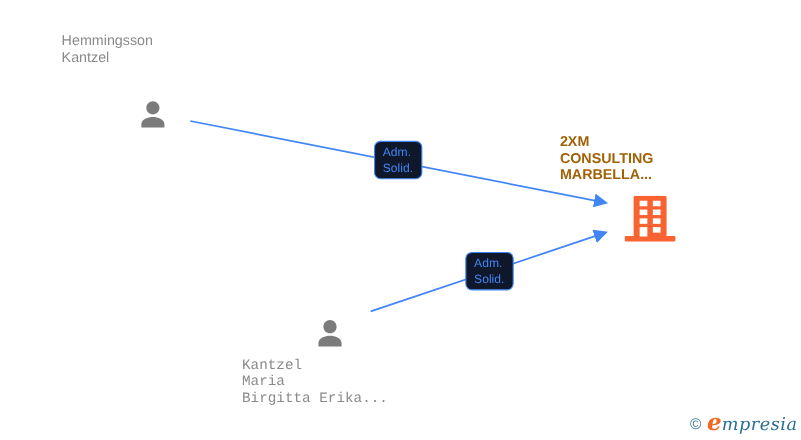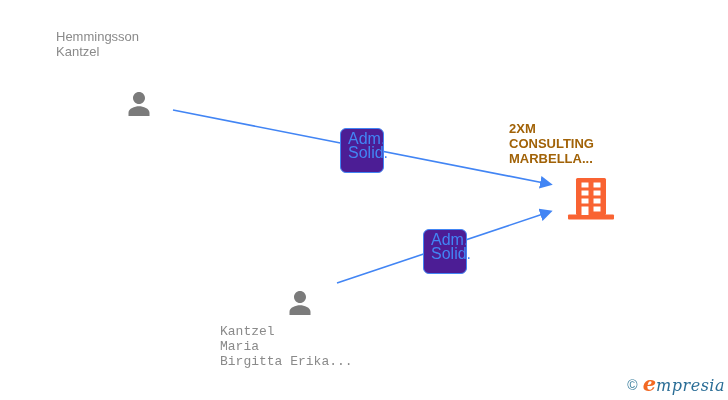--- a/index.html
+++ b/index.html
@@ -9,24 +9,24 @@
   }
   .edges-layer{position:absolute;left:0;top:0;width:728px;height:400px;z-index:1;}
   .node{position:absolute;z-index:2;}
   .node-label{
     position:absolute;z-index:2;text-align:left;
     font-size:13px;line-height:15px;color:#8a8a8a;
   }
   .node-label.company{font-weight:bold;color:#a16207;}
   .edge-label{
     position:absolute;z-index:3;box-sizing:border-box;
-    width:44px;height:45px;background:#4c1d95;
+    width:44px;height:35px;background:#0f172a;
     border:1px solid #4285F4;border-radius:6px;
     padding:3px 0 0 7px;
-    font-size:16px;line-height:14px;color:#4285F4;
+    font-size:11px;line-height:14px;color:#4285F4;
     cursor:pointer;
   }
   .person-icon{display:block;}
   .building-icon{display:block;}
   .watermark{
     position:absolute;right:3px;bottom:4px;z-index:2;white-space:nowrap;
     font-family:"DejaVu Serif", serif;
   }
   .watermark .copy{color:#3b7f9e;font-size:14px;vertical-align:1px;font-family:"Liberation Sans",sans-serif;}
   .watermark .brand-e{color:#f26822;font-size:21px;font-style:italic;font-weight:bold;}

